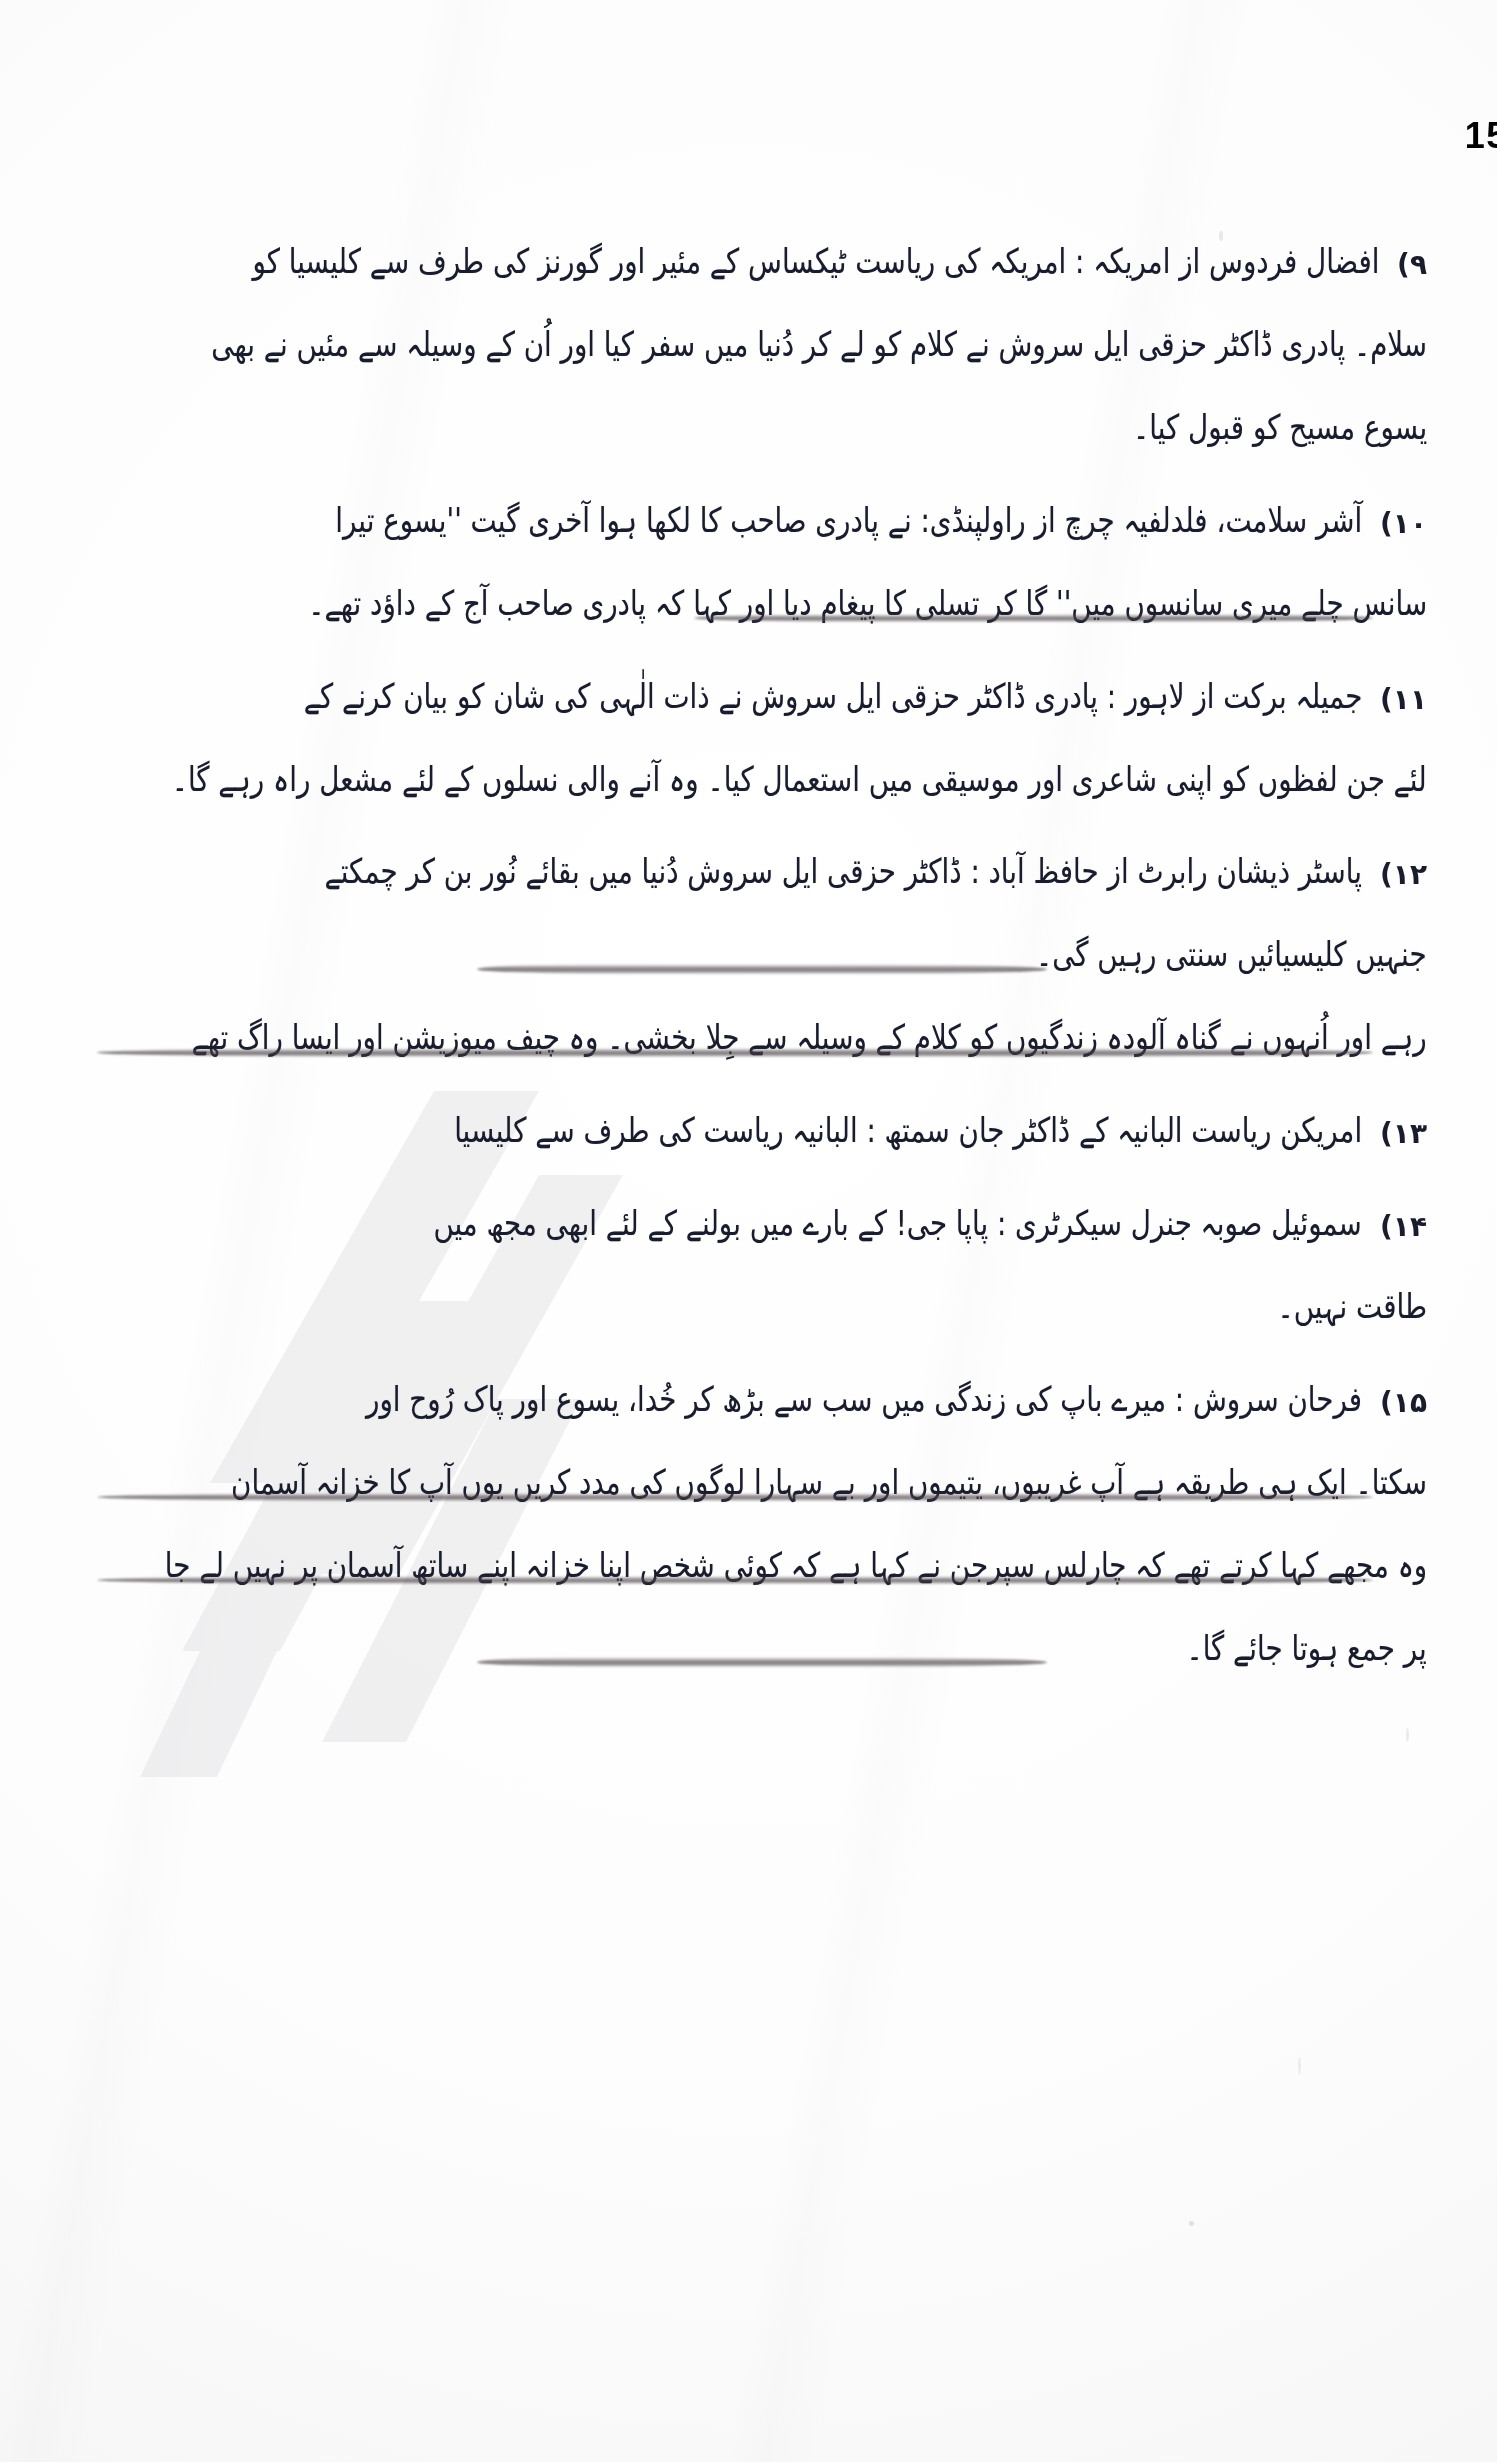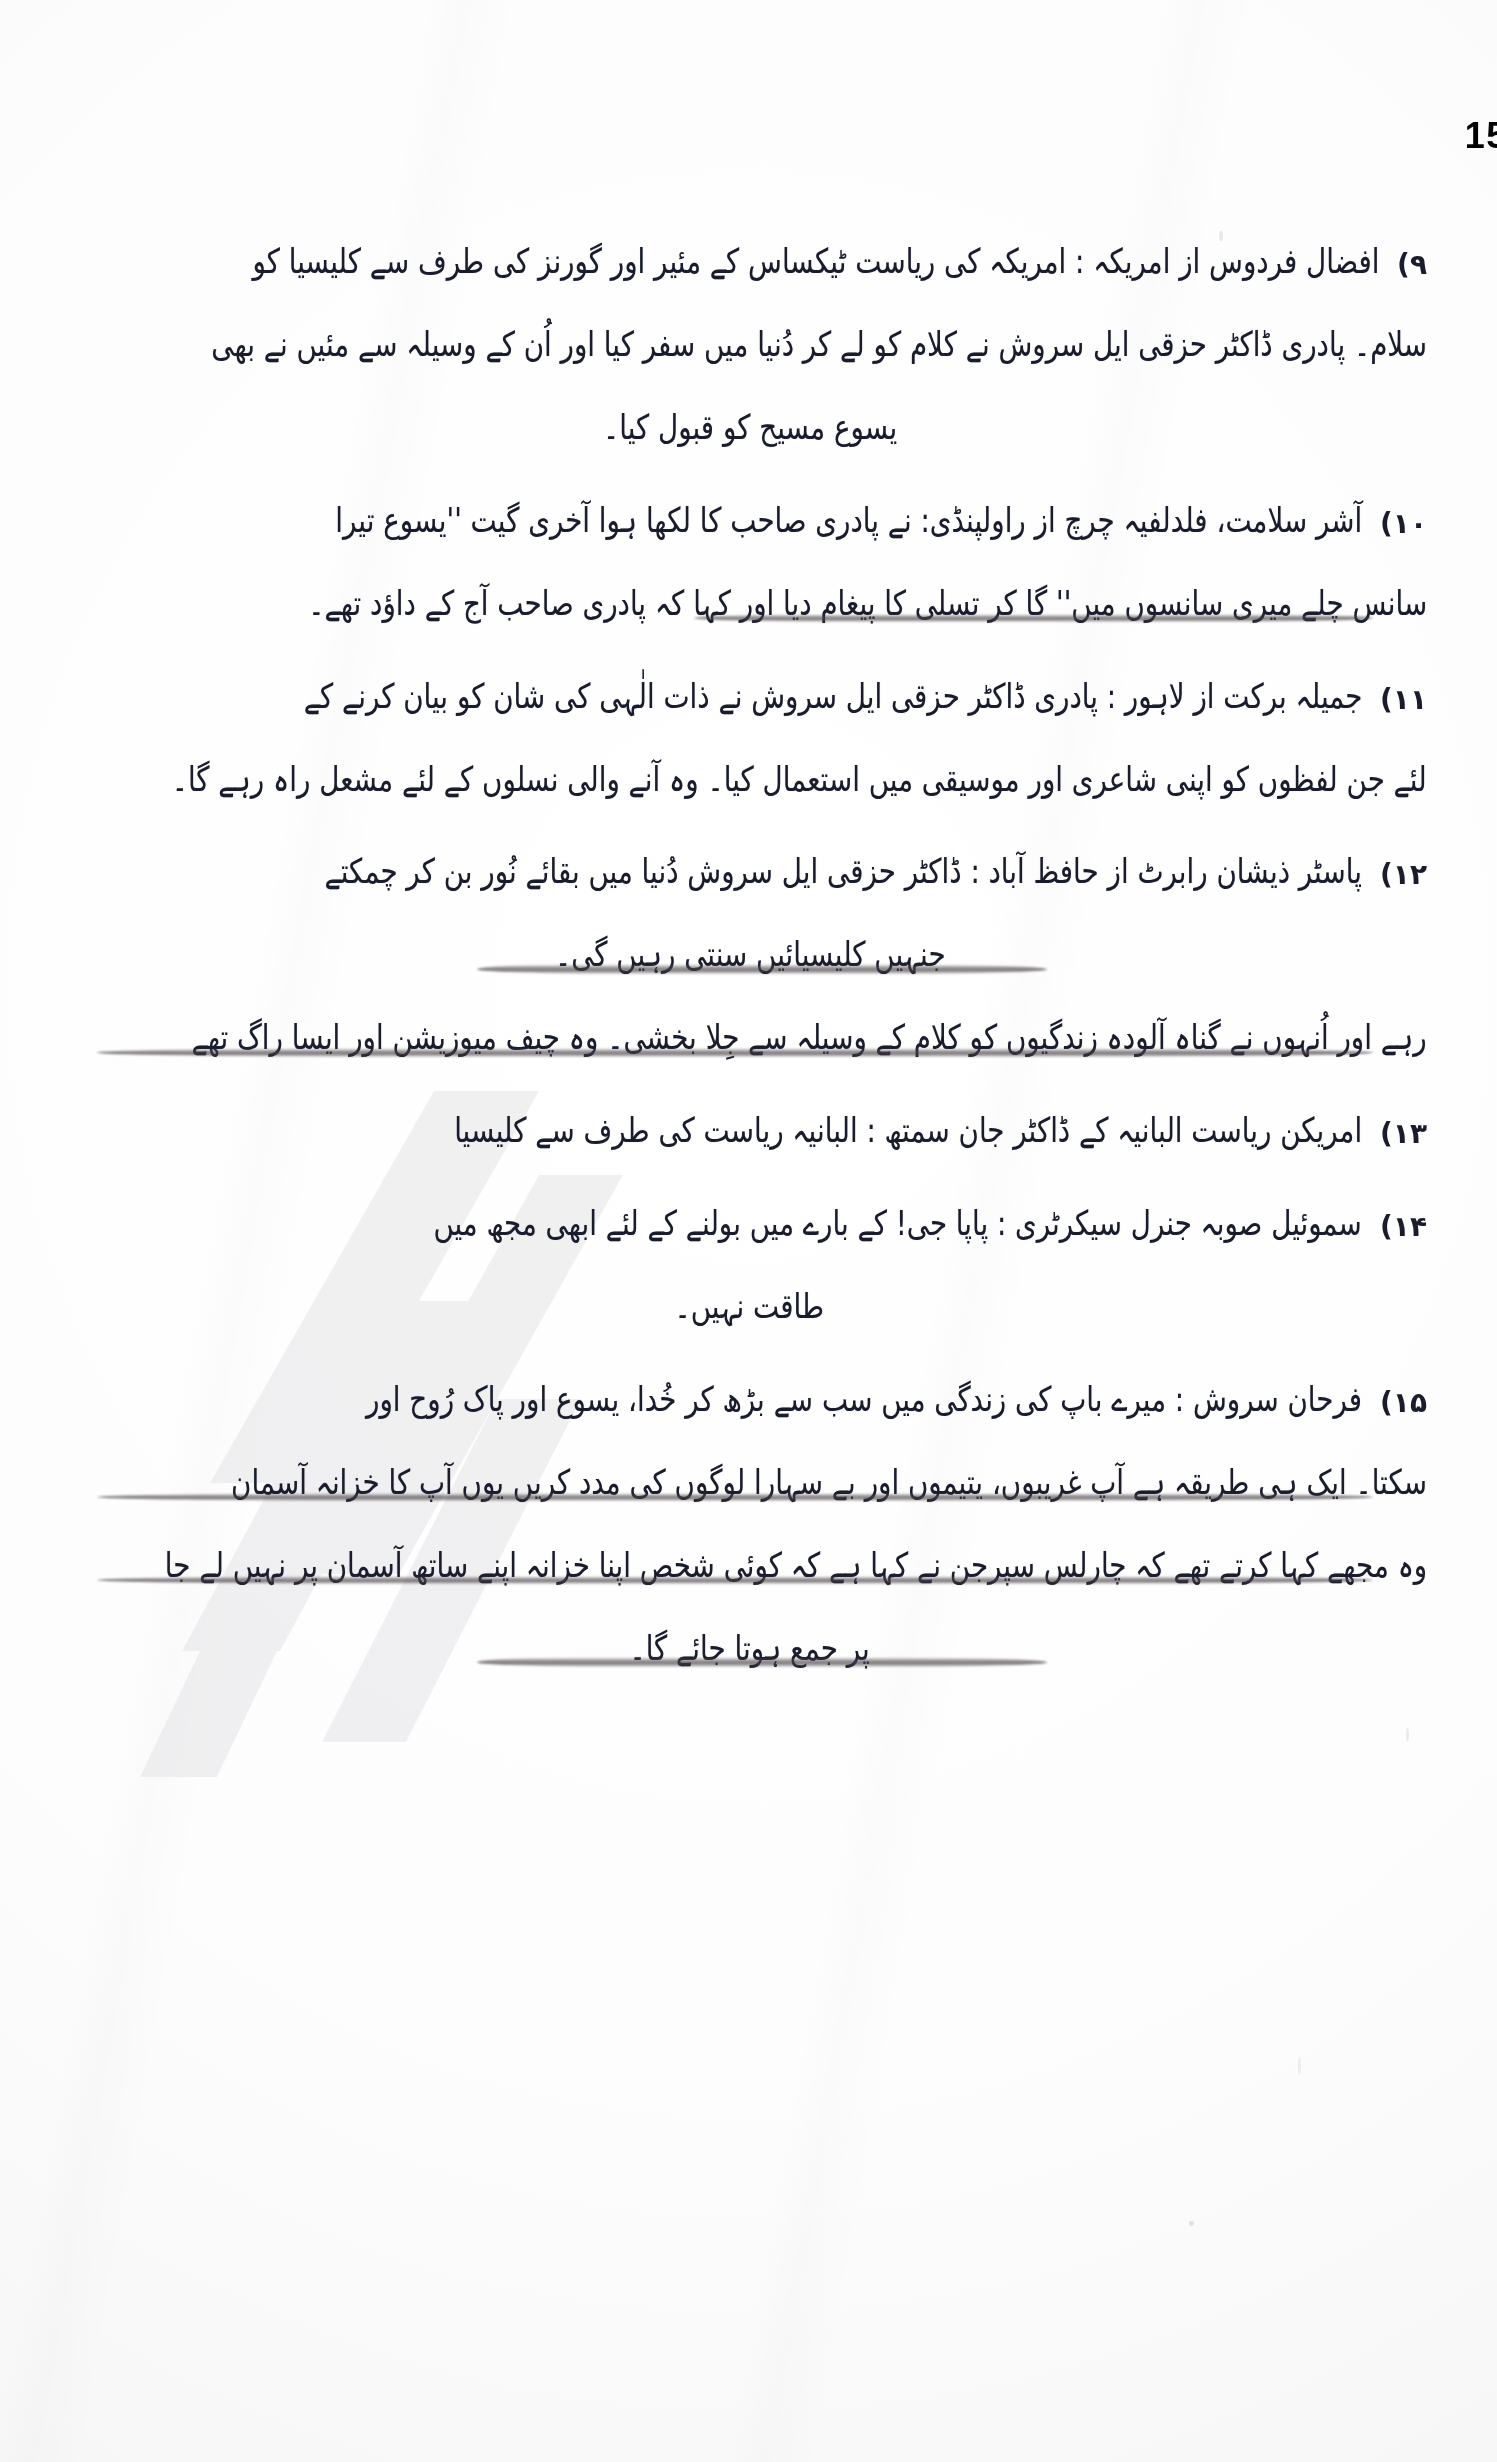--- a/index.html
+++ b/index.html
@@ -86,21 +86,21 @@
     font-size: 28px;
     line-height: 1.0;
     color: #181c2c;
     height: 83px;
     white-space: nowrap;
     letter-spacing: 0px;
   }
 
   
   .line.start   { justify-content: flex-start; }
-  .line.center  { justify-content: center; }
+  .line.center  { justify-content: flex-start; }
 
   .line-text {
     display: inline-block;
     transform: scaleY(1.22) scaleX(.99);
     transform-origin: right bottom;
     font-weight: 500;
     text-shadow: 0 0 0.7px rgba(24,28,44,.35);
   }
 
   

